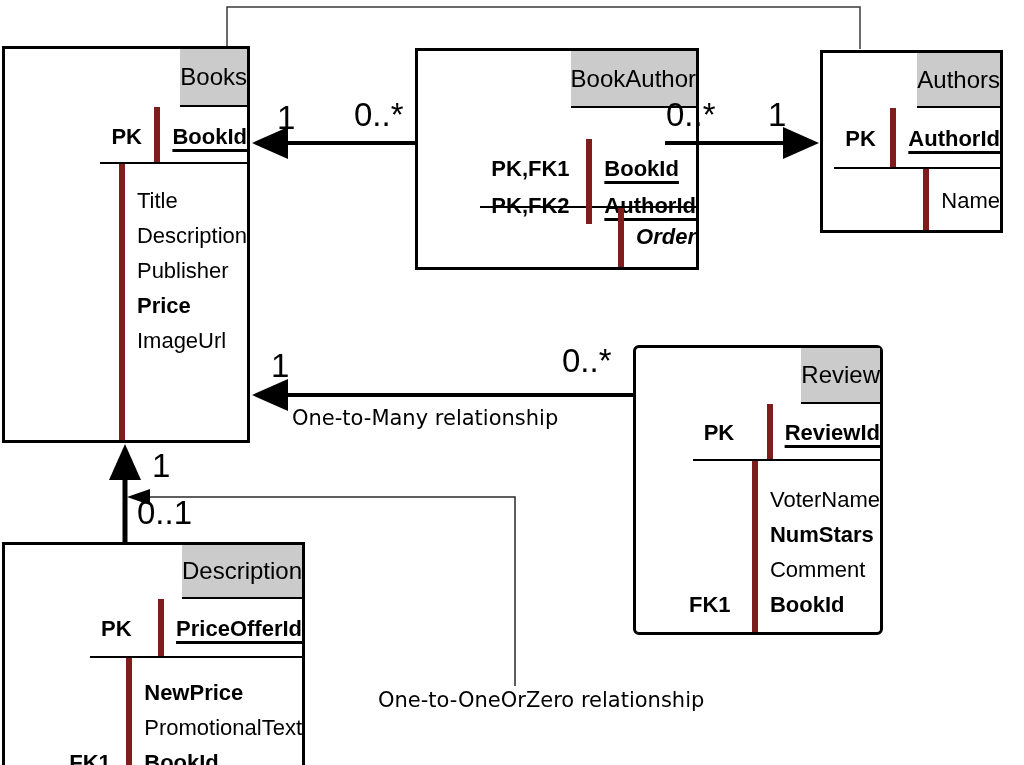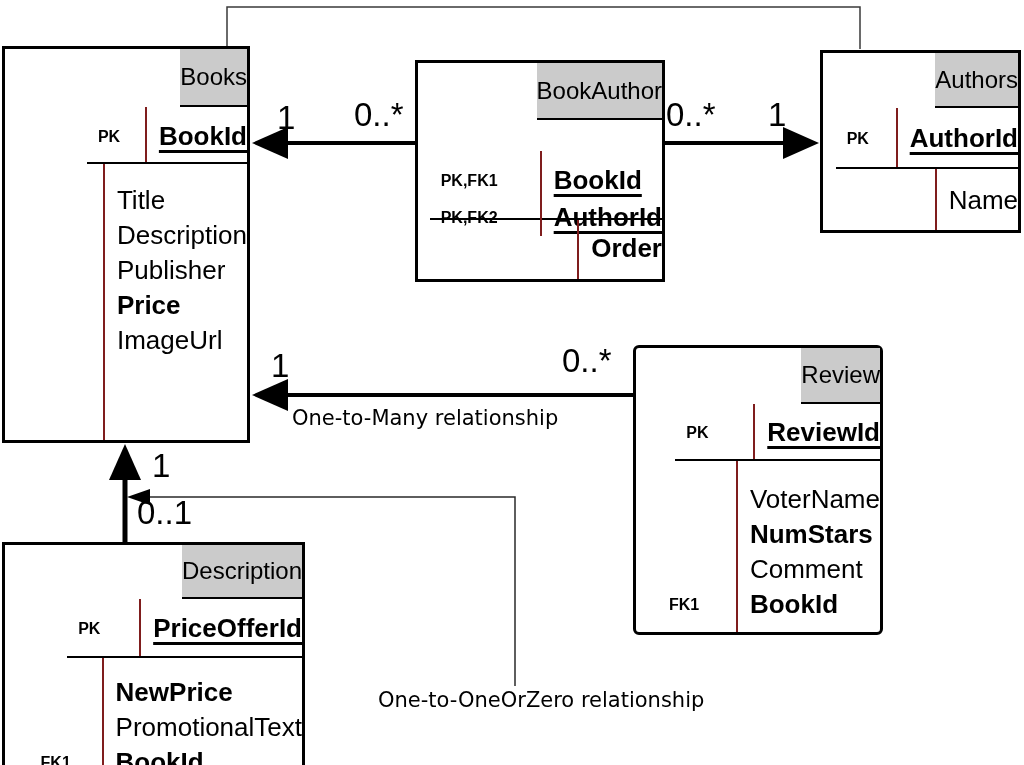--- a/index.html
+++ b/index.html
@@ -7,37 +7,37 @@
               font-family:"Liberation Sans", sans-serif; color:#000; }
   #canvas { position:relative; width:1024px; height:765px; background:#ffffff; overflow:hidden; }
 
   
   .tbl { position:absolute; border:3px solid #000; background:#fff; display:flex; flex-direction:column;align-items:flex-end; }
   .tbl-h { background:#cbcbcb; border-bottom:2px solid #000; text-align:center;
            font-size:24px; flex:0 0 auto; display:flex; align-items:center; justify-content:center; }
   .sec { display:grid; grid-template-columns:var(--keyw) 1fr; flex:0 0 auto; }
   .sec.grow { flex:1 1 auto; }
   .sec.bline { border-bottom:2px solid #000; }
-  .kcol { border-right:2px solid #7f1d1d; padding-left:11px; font-weight:bold; font-size:16px; }
-  .acol { padding-left:12px; font-size:26px; }
+  .kcol { border-right:6px solid #7f1d1d; padding-left:11px; font-weight:bold; font-size:22px; }
+  .acol { padding-left:12px; font-size:22px; }
   .bold { font-weight:bold; }
   .u { text-decoration:underline; text-decoration-thickness:2.5px; text-underline-offset:5px; }
 
   
   #t-books       { left:2px;   top:46px;  width:248px; height:397px; --keyw:60px; }
   #t-books .tbl-h { height:58px; }
   #t-books .keyrows  { height:57px; } #t-books .keyrows > div { padding-top:13px; line-height:33px; }
   #t-books .attrs > div { padding-top:19px; line-height:35px; }
 
-  #t-bookauthor  { left:415px; top:60px;  width:250px; height:222px; --keyw:112px; }
+  #t-bookauthor  { left:415px; top:48px;  width:284px; height:222px; --keyw:112px; }
   #t-bookauthor .tbl-h { height:57px; }
   #t-bookauthor .keyrows { height:100px; } #t-bookauthor .keyrows > div { padding-top:11px; line-height:37px;margin-top:31px; }
-  #t-bookauthor .attrs > div { padding-top:11px; line-height:35px; }
-
-  #t-authors     { left:820px; top:50px;  width:201px; height:183px; --keyw:62px; }
+  #t-bookauthor .attrs > div { padding-top:11px; line-height:35px;font-style:italic; }
+
+  #t-authors     { left:820px; top:50px;  width:183px; height:183px; --keyw:62px; }
   #t-authors .tbl-h { height:55px; }
   #t-authors .keyrows { height:61px; } #t-authors .keyrows > div { padding-top:14px; line-height:33px; }
   #t-authors .attrs > div { padding-top:14px; line-height:35px; }
 
   #t-review      { left:633px; top:345px; width:250px; height:290px;border-radius:6px; --keyw:80px; }
   #t-review .tbl-h { height:56px; }
   #t-review .keyrows { height:57px; } #t-review .keyrows > div { padding-top:12px; line-height:33px; }
   #t-review .attrs > div { padding-top:21px; line-height:35px; }
   #t-review .fk-shift { margin-top:105px; }
 

